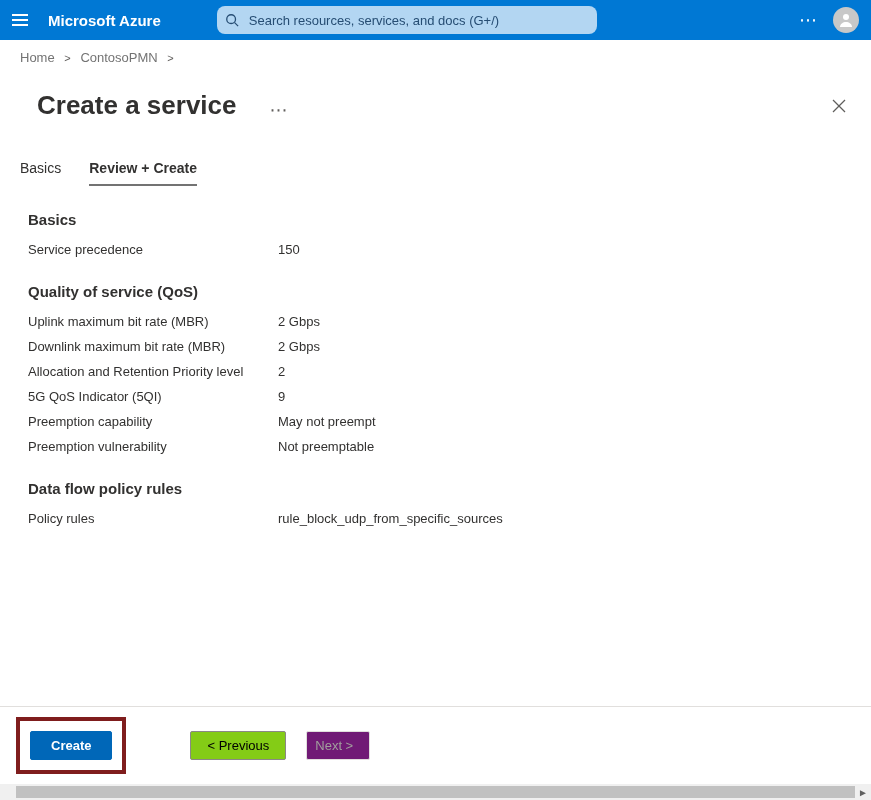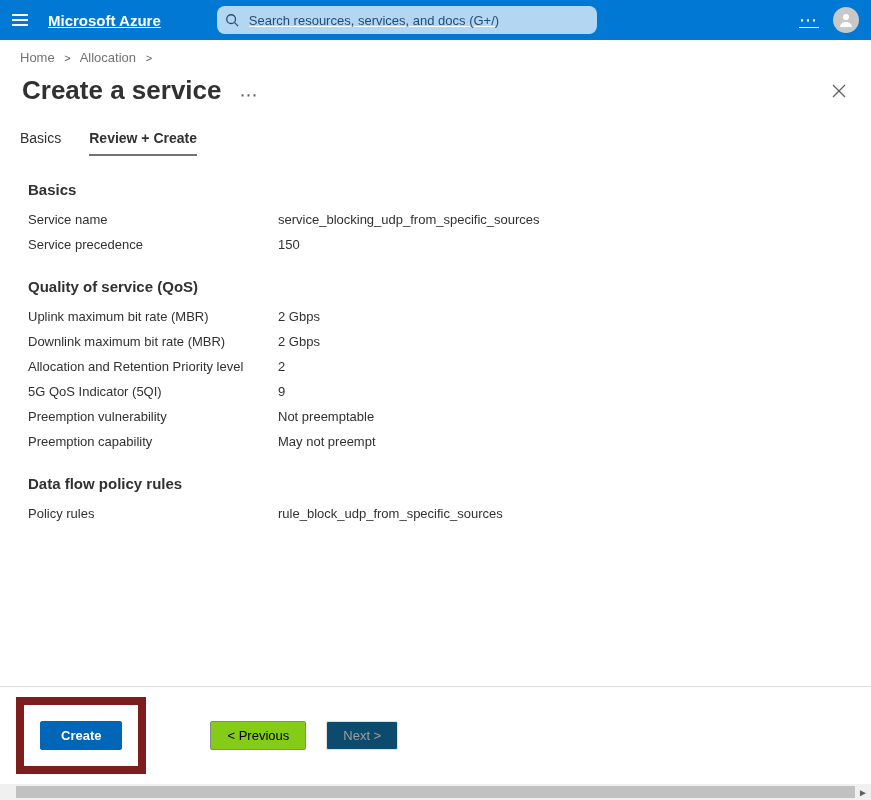--- a/index.html
+++ b/index.html
@@ -1,20 +1,20 @@
 <!DOCTYPE html>
 <html><head>
 <meta charset="utf-8">
 <style>
   * { box-sizing: border-box; }
   html, body { margin: 0; padding: 0; font-family: "Segoe UI", Arial, sans-serif; font-size: 14px; color: #323130; background: #fff; }
   .page { width: 871px; height: 800px; display: flex; flex-direction: column; overflow: hidden; position: relative; }
 
   
-  .topbar { height: 40px; background: #0078d4; display: flex; align-items: center; color: #fff; padding: 0 12px; gap: 16px; text-decoration: underline; }
+  .topbar { height: 40px; background: #0078d4; display: flex; align-items: center; color: #fff; padding: 0 12px; gap: 16px; }
   .hamburger { width: 20px; height: 20px; cursor: pointer; display: flex; flex-direction: column; justify-content: center; gap: 3px; }
   .hamburger span { display: block; height: 2px; background: #fff; width: 16px; }
   .brand { font-weight: 600; font-size: 15px; white-space: nowrap; }
   .searchwrap { flex: 0 0 380px; margin-left: 40px; }
   .searchbox { display: flex; align-items: center; background: #b3d6f2; border-radius: 8px; height: 28px; padding: 0 8px; color: #264d73; }
   .searchbox svg { width: 14px; height: 14px; margin-right: 8px; flex: none; }
   .searchbox input { background: transparent; border: none; outline: none; font-size: 13px; color: #264d73; width: 100%; }
   .searchbox input::placeholder { color: #264d73; }
   .topspacer { flex: 1; }
   .topicons { display: flex; align-items: center; gap: 14px; }
@@ -22,46 +22,46 @@
   .avatar { width: 26px; height: 26px; border-radius: 50%; background: #c8c8c8; display: flex; align-items: center; justify-content: center; cursor: pointer; }
   .avatar svg { width: 16px; height: 16px; fill: #fff; }
 
   
   .breadcrumb { padding: 10px 20px 4px 20px; font-size: 13px; }
   .breadcrumb a { color: #737373; text-decoration: none; cursor: pointer; }
   .bc-sep { color: #605e5c; margin: 0 6px; font-size: 11px; }
 
   
   .titlerow { display: flex; align-items: center; padding: 4px 20px 12px 20px; }
-  .titlerow h1 { font-size: 26px; font-weight: 600; margin: 2px; }
+  .titlerow h1 { font-size: 26px; font-weight: 600; margin: 17px; }
   .titlemore { margin-left: 16px; color: #605e5c; font-size: 18px; cursor: pointer; letter-spacing: 2px; position: relative; top: 4px; }
   .titlespacer { flex: 1; }
   .closebtn { width: 24px; height: 24px; cursor: pointer; display: flex; align-items: center; justify-content: center; color: #605e5c; }
   .closebtn svg { width: 14px; height: 14px; stroke: #605e5c; }
 
   
   .tabs { display: flex; gap: 28px; padding: 0 20px; border-bottom: 1px solid transparent; }
   .tab { padding: 10px 0 8px 0; font-size: 14px; color: #323130; cursor: pointer; border-bottom: 2px solid transparent; }
   .tab.active { font-weight: 600; border-bottom: 2px solid #737373; }
 
   
   .content { flex: 1; overflow-y: auto; padding: 24px 20px 20px 28px; }
   .section-h { font-weight: 700; font-size: 15px; margin: 0 0 14px 0; }
   .section-h.mt { margin-top: 26px; }
   .kv { display: flex; margin-bottom: 10px; font-size: 13px; }
   .kv .k { width: 250px; color: #323130; }
   .kv .v { color: #323130; }
 
   
   .footwrap { border-top: 1px solid #e1dfdd; padding: 10px 16px 10px 16px; position: relative; }
-  .highlight { border: 8px solid #7f1d1d; padding: 16px; display: inline-block; margin-right: 44px; }
+  .highlight { border: 4px solid #7f1d1d; padding: 10px; display: inline-block; margin-right: 44px; }
   .footrow { display: flex; align-items: center; gap: 20px; }
   .btn { font-size: 13px; padding: 6px 16px; border: 1px solid #8a8886; background: #84cc16; cursor: pointer; border-radius: 2px; }
   .btn.primary { background: #0067b8; border-color: #0067b8; color: #fff; font-weight: 600; padding: 6px 20px; }
-  .btn.disabled { background: #0c4a6e; color: #a19f9d; border-color: #e1dfdd; cursor: not-allowed; }
+  .btn.disabled { background: #701a75; color: #a19f9d; border-color: #e1dfdd; cursor: not-allowed; padding-left: 8px; }
 
   
   .hscroll { height: 16px; background: #f0f0f0; position: relative; }
   .hscroll::before, .hscroll::after { content:""; position:absolute; top:0; bottom:0; width:16px; background:#f0f0f0; display:flex; }
   .hscroll .thumb { position:absolute; left:16px; right:16px; top:2px; bottom:2px; background:#c1c1c1; }
   .hscroll .arrow { position:absolute; top:0; width:16px; height:16px; display:flex; align-items:center; justify-content:center; color:#606060; font-size:10px; }
   .hscroll .arrow.l { left:0; }
   .hscroll .arrow.r { right:0; }
 </style>
 </head>
@@ -93,21 +93,21 @@
             <circle cx="8" cy="5" r="3"></circle>
             <path d="M2 15c0-3 3-5 6-5s6 2 6 5"></path>
           </svg>
       </div>
     </div>
   </div>
 
   <div class="breadcrumb">
     <a>Home</a>
     <span class="bc-sep">&gt;</span>
-    <a>Allocation</a>
+    <a>ContosoPMN</a>
     <span class="bc-sep">&gt;</span>
   </div>
 
   <div class="titlerow">
     <h1>Create a service</h1>
     <span class="titlemore">⋯</span>
     <div class="titlespacer"></div>
     <div class="closebtn">
       <svg viewBox="0 0 14 14" stroke-width="1.2">
           <line x1="1" y1="1" x2="13" y2="13"></line>
@@ -117,24 +117,20 @@
   </div>
 
   <div class="tabs">
     <div class="tab">Basics</div>
     <div class="tab active">Review + Create</div>
   </div>
 
   <div class="content">
     <div class="section-h">Basics</div>
     <div class="kv">
-        <div class="k">Service name</div>
-        <div class="v">service_blocking_udp_from_specific_sources</div>
-      </div>
-    <div class="kv">
         <div class="k">Service precedence</div>
         <div class="v">150</div>
       </div>
 
     <div class="section-h mt">Quality of service (QoS)</div>
     <div class="kv">
         <div class="k">Uplink maximum bit rate (MBR)</div>
         <div class="v">2 Gbps</div>
       </div>
     <div class="kv">
@@ -143,26 +139,26 @@
       </div>
     <div class="kv">
         <div class="k">Allocation and Retention Priority level</div>
         <div class="v">2</div>
       </div>
     <div class="kv">
         <div class="k">5G QoS Indicator (5QI)</div>
         <div class="v">9</div>
       </div>
     <div class="kv">
+        <div class="k">Preemption capability</div>
+        <div class="v">May not preempt</div>
+      </div>
+    <div class="kv">
         <div class="k">Preemption vulnerability</div>
         <div class="v">Not preemptable</div>
-      </div>
-    <div class="kv">
-        <div class="k">Preemption capability</div>
-        <div class="v">May not preempt</div>
       </div>
 
     <div class="section-h mt">Data flow policy rules</div>
     <div class="kv">
         <div class="k">Policy rules</div>
         <div class="v">rule_block_udp_from_specific_sources</div>
       </div>
   </div>
 
   <div class="footwrap">

